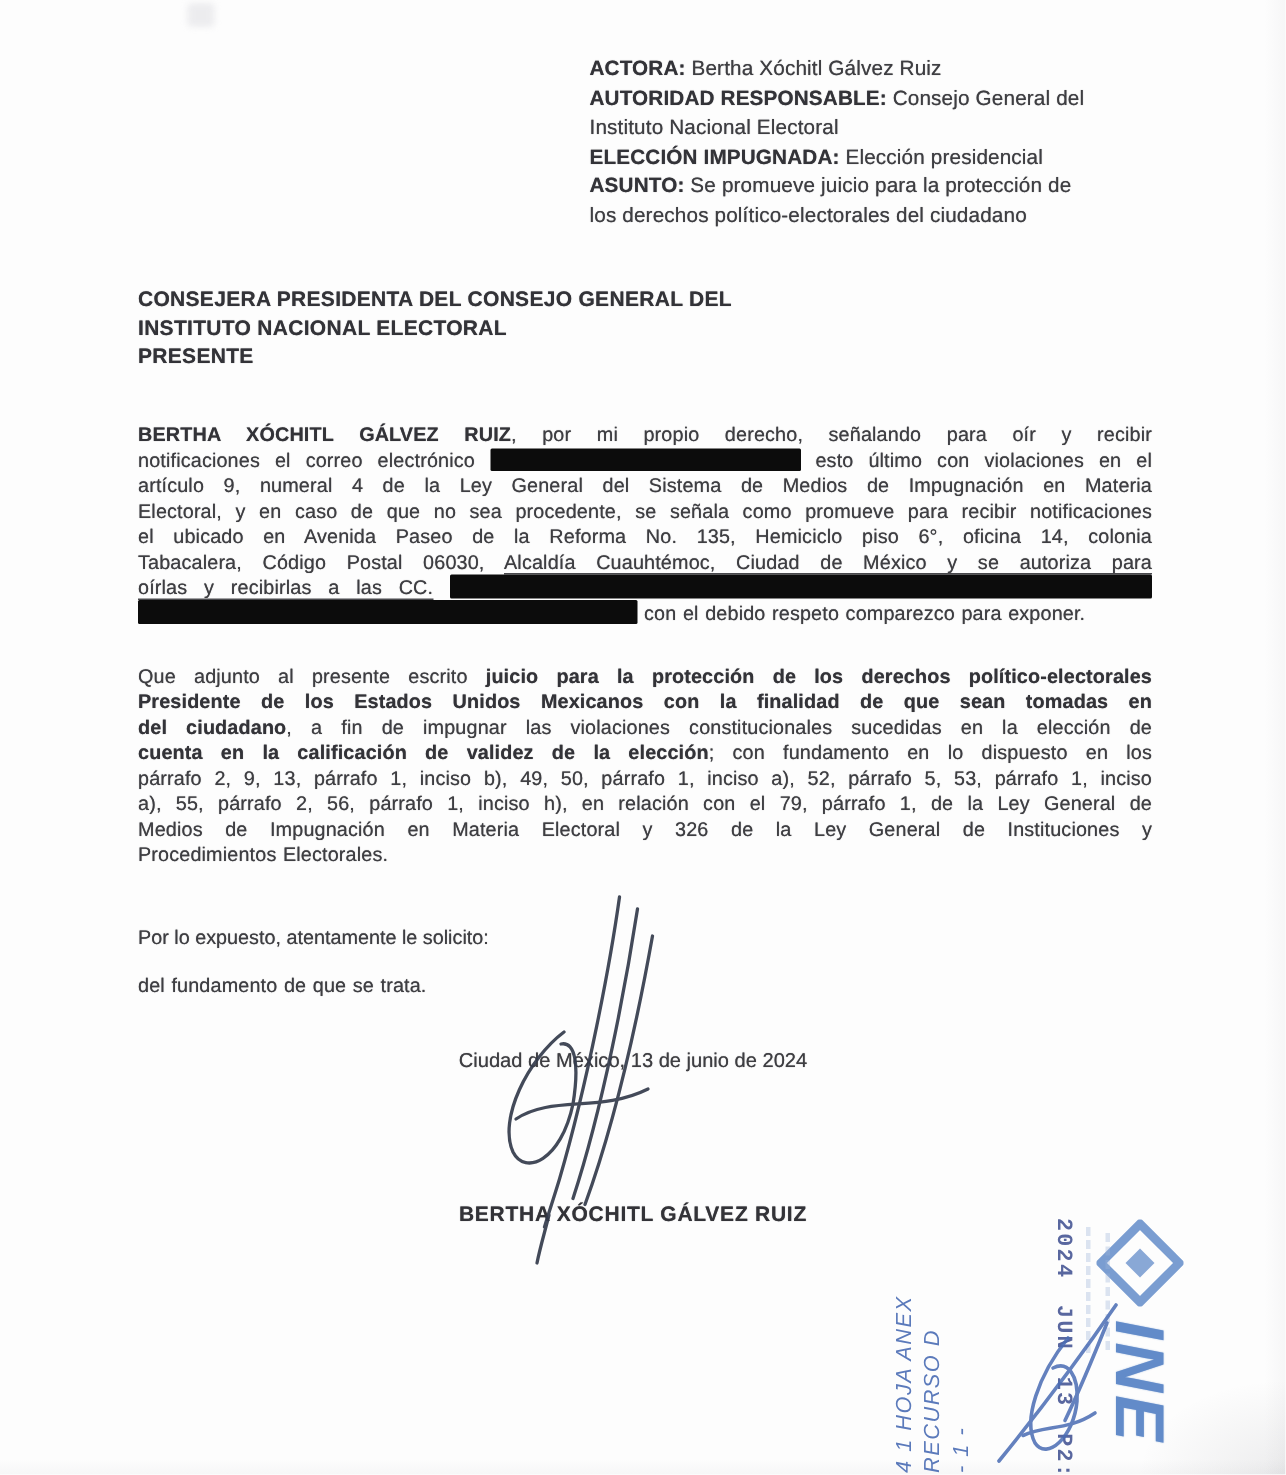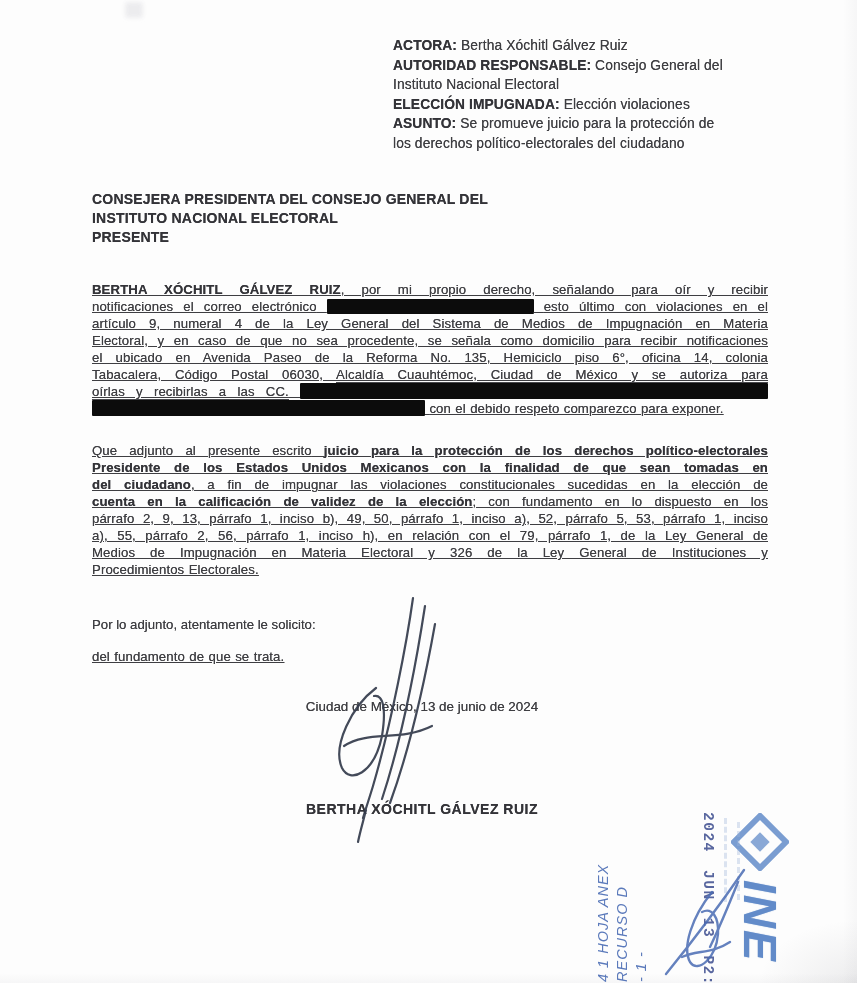--- a/index.html
+++ b/index.html
@@ -34,21 +34,21 @@
   
   .hdr{left:393px;top:36px;font-size:13.8px;line-height:19.6px;letter-spacing:.1px;}
   .hdr .b{font-weight:bold;color:var(--bold);}
   
   .addr{left:92px;top:190px;font-size:14px;line-height:19px;font-weight:bold;color:var(--bold);letter-spacing:.2px;}
   
   .para{width:676px;font-size:13.2px;}
   .pline{
     text-align:justify;text-align-last:justify;
     line-height:17px;white-space:normal;height:17px;overflow:visible;
-    word-spacing:.6px;letter-spacing:.1px;text-decoration:underline;
+    word-spacing:.6px;letter-spacing:.1px;
   }
   .pline.lastline{text-align-last:left;}
   .b{font-weight:bold;color:var(--bold);}
   .u{border-bottom:1.1px solid #48484c;}
   .redact{
     display:inline-block;background:var(--redact);
     vertical-align:-3px;border-radius:1px;
   }
   .p1{left:92px;top:281px;}
   .p2{left:92px;top:442px;}
@@ -94,53 +94,53 @@
 </head>
 <body>
 
 <div class="page-shade"></div>
 <div class="smudge"></div>
 
 <div class="abs hdr soft">
   <div><span class="b">ACTORA:</span><span> Bertha Xóchitl Gálvez Ruiz</span></div>
   <div><span class="b">AUTORIDAD RESPONSABLE:</span><span> Consejo General del</span></div>
   <div><span>Instituto Nacional Electoral</span></div>
-  <div><span class="b">ELECCIÓN IMPUGNADA:</span><span> Elección violaciones</span></div>
+  <div><span class="b">ELECCIÓN IMPUGNADA:</span><span> Elección presidencial</span></div>
   <div><span class="b">ASUNTO:</span><span> Se promueve juicio para la protección de</span></div>
   <div><span>los derechos político-electorales del ciudadano</span></div>
 </div>
 
 <div class="abs addr soft">
   <div>CONSEJERA PRESIDENTA DEL CONSEJO GENERAL DEL</div>
   <div>INSTITUTO NACIONAL ELECTORAL</div>
   <div>PRESENTE</div>
 </div>
 
 <div class="abs para p1 soft">
     <div class="pline"><span class="b ">BERTHA XÓCHITL GÁLVEZ RUIZ</span><span class="">, por mi propio derecho, señalando para oír y recibir</span></div>
     <div class="pline"><span class="">notificaciones el correo electrónico</span> <span class="redact" style="width: 207px; height: 15px;"></span> <span class="">esto último con violaciones en el</span></div>
     <div class="pline"><span class="">artículo 9, numeral 4 de la Ley General del Sistema de Medios de Impugnación en Materia</span></div>
-    <div class="pline"><span class="">Electoral, y en caso de que no sea procedente, se señala como domicilio para recibir notificaciones</span></div>
+    <div class="pline"><span class="">Electoral, y en caso de que no sea procedente, se señala como promueve para recibir notificaciones</span></div>
     <div class="pline"><span class="">el ubicado en Avenida Paseo de la Reforma No. 135, Hemiciclo piso 6°, oficina 14, colonia</span></div>
     <div class="pline"><span class="">Tabacalera, Código Postal 06030,</span> <span class="u">Alcaldía Cuauhtémoc, Ciudad de México y se autoriza para</span></div>
     <div class="pline"><span class="u">oírlas y recibirlas a las CC.</span> <span class="redact" style="width: 468px; height: 16px;"></span></div>
     <div class="pline lastline"><span class="redact" style="width: 333px; height: 16px;"></span> <span class="">con el debido respeto comparezco para exponer.</span></div>
   </div>
 <div class="abs para p2 soft">
     <div class="pline"><span class="">Que adjunto al presente escrito</span> <span class="b ">juicio para la protección de los derechos político-electorales</span></div>
     <div class="pline"><span class="b ">Presidente de los Estados Unidos Mexicanos con la finalidad de que sean tomadas en</span></div>
     <div class="pline"><span class="b ">del ciudadano</span><span class="">, a fin de impugnar las violaciones constitucionales sucedidas en la elección de</span></div>
     <div class="pline"><span class="b ">cuenta en la calificación de validez de la elección</span><span class="">; con fundamento en lo dispuesto en los</span></div>
     <div class="pline"><span class="">párrafo 2, 9, 13, párrafo 1, inciso b), 49, 50, párrafo 1, inciso a), 52, párrafo 5, 53, párrafo 1, inciso</span></div>
     <div class="pline"><span class="">a), 55, párrafo 2, 56, párrafo 1, inciso h), en relación con el 79, párrafo 1, de la Ley General de</span></div>
     <div class="pline"><span class="">Medios de Impugnación en Materia Electoral y 326 de la Ley General de Instituciones y</span></div>
     <div class="pline lastline"><span class="">Procedimientos Electorales.</span></div>
   </div>
 
-<div class="abs solicito soft">Por lo adjunto, atentamente le solicito:</div>
+<div class="abs solicito soft">Por lo expuesto, atentamente le solicito:</div>
 
 <div class="abs para unico soft">
     <div class="pline lastline"><span class="">del fundamento de que se trata.</span></div>
   </div>
 
 <div class="abs dateline soft">Ciudad de México, 13 de junio de 2024</div>
 
 <div class="abs nameline soft">BERTHA XÓCHITL GÁLVEZ RUIZ</div>
 
 <svg class="abs sig" width="140" height="248" viewBox="0 0 140 248" fill="none">

